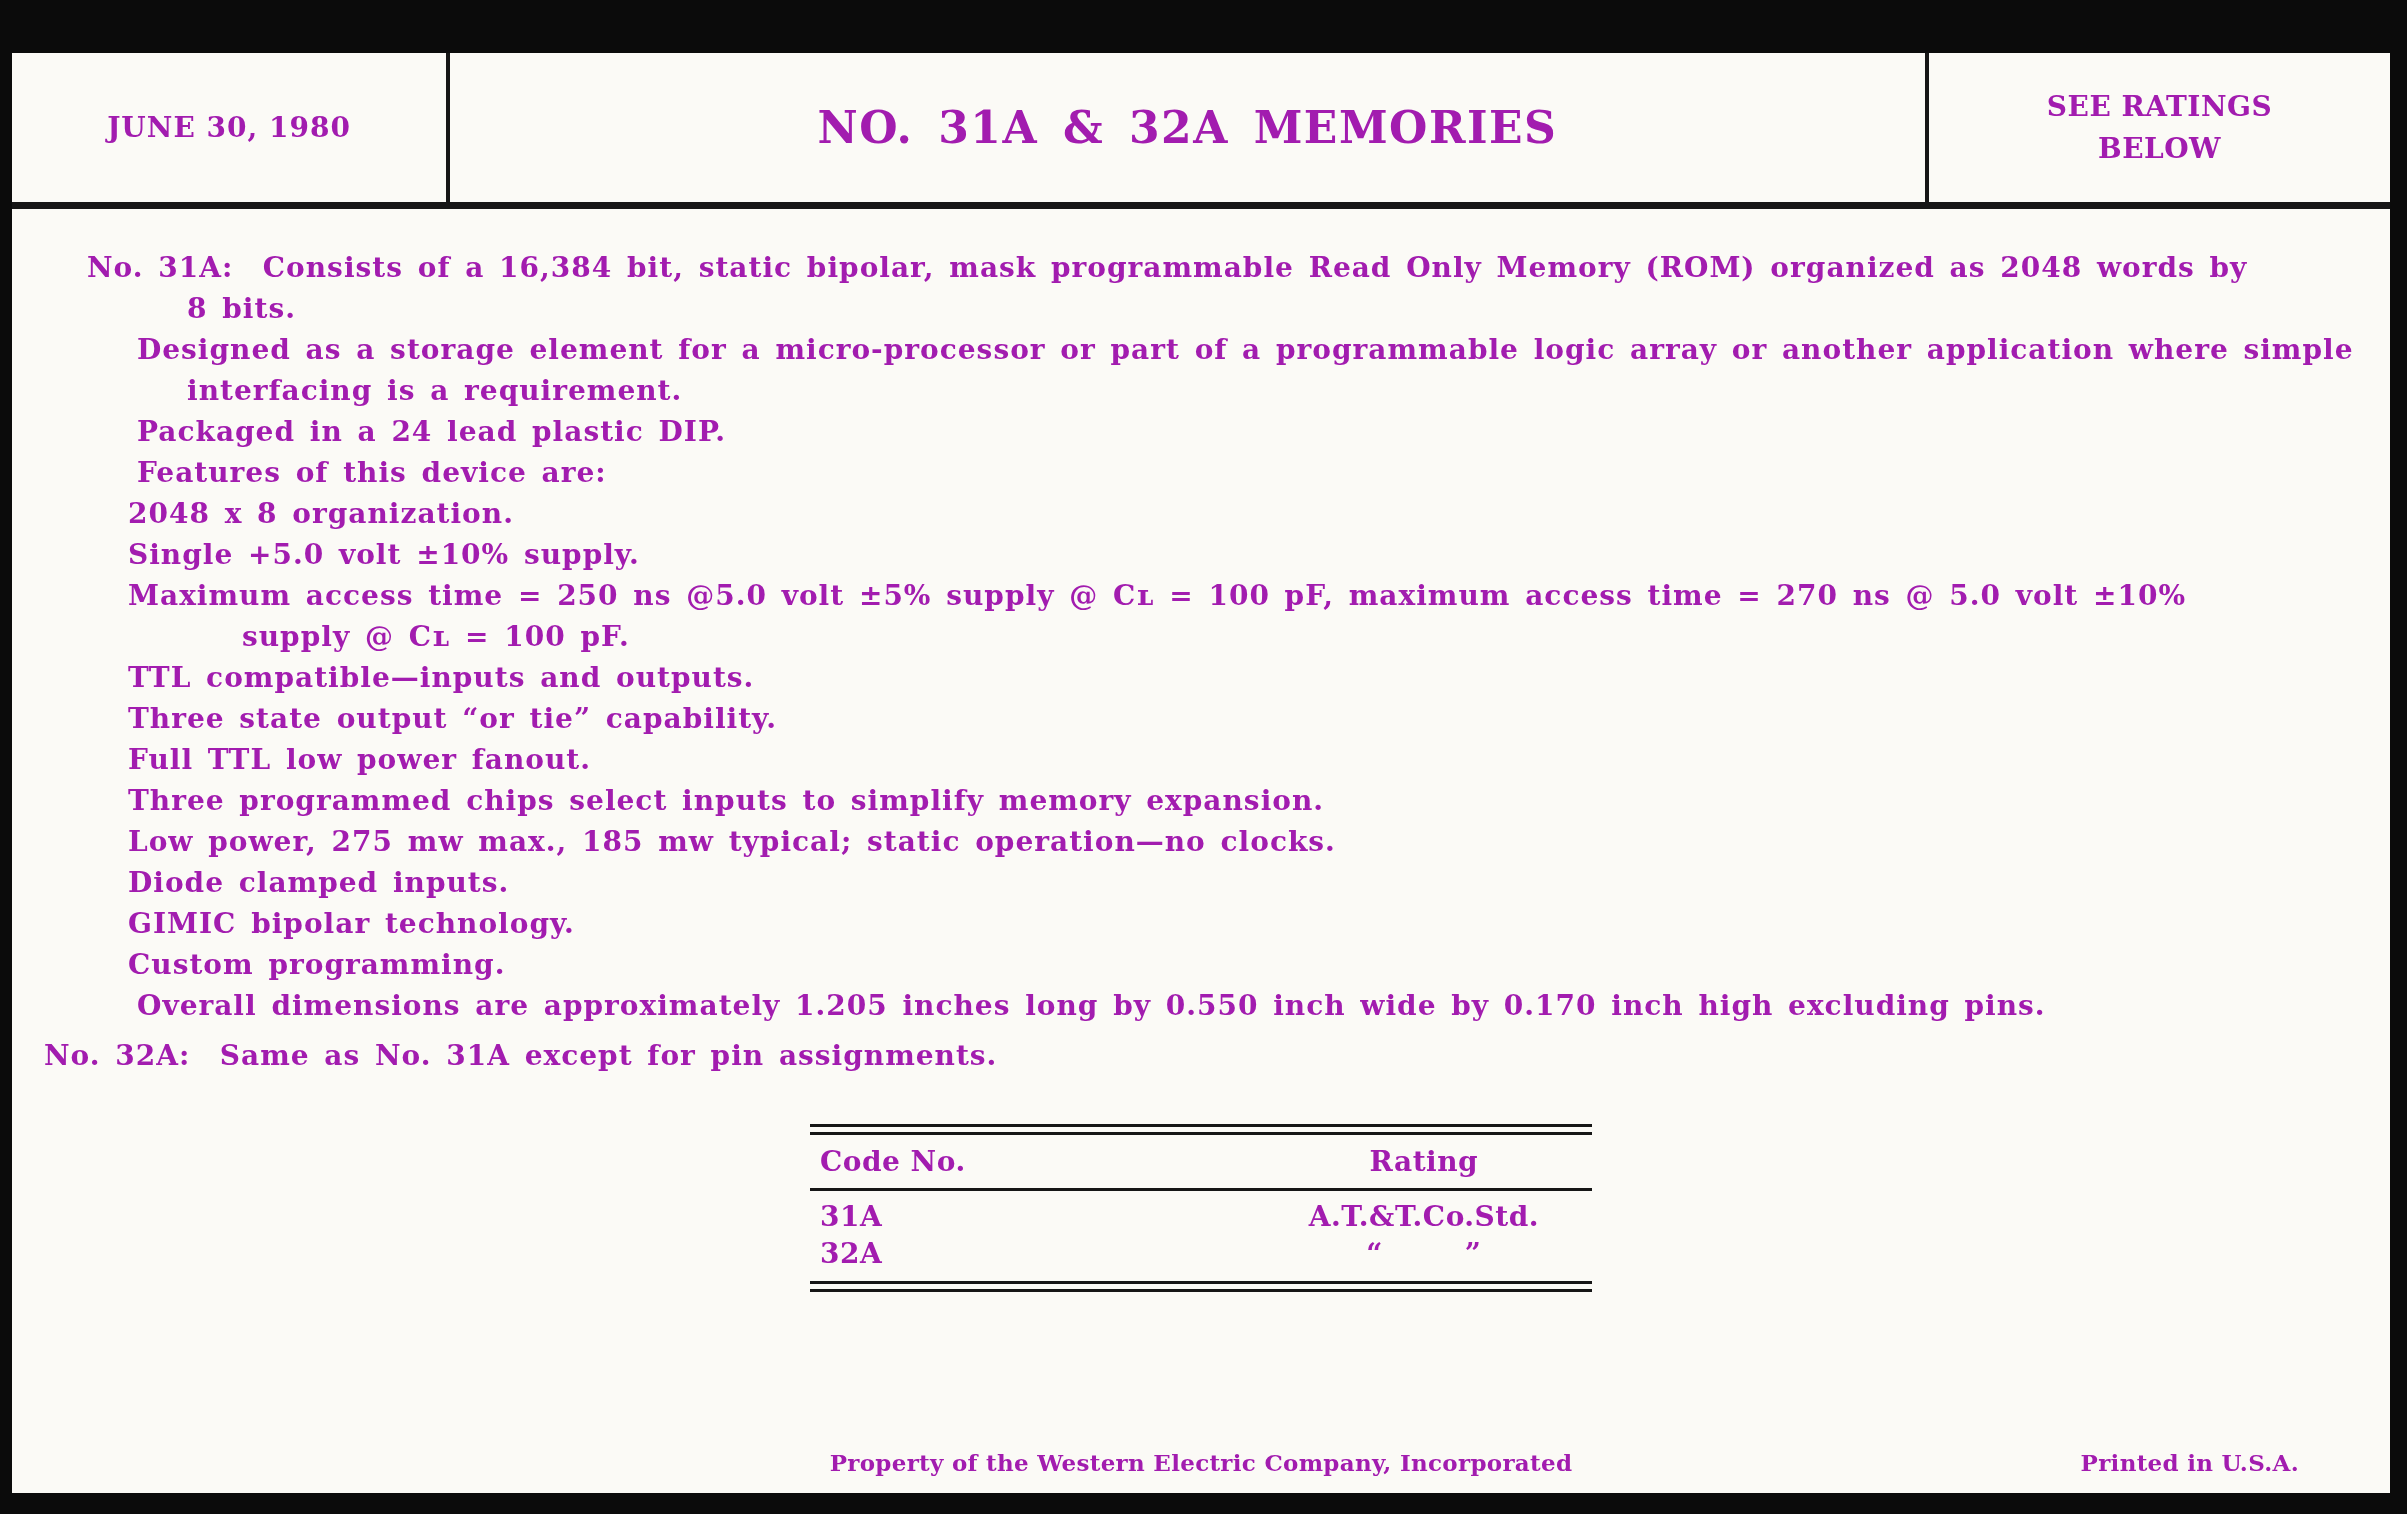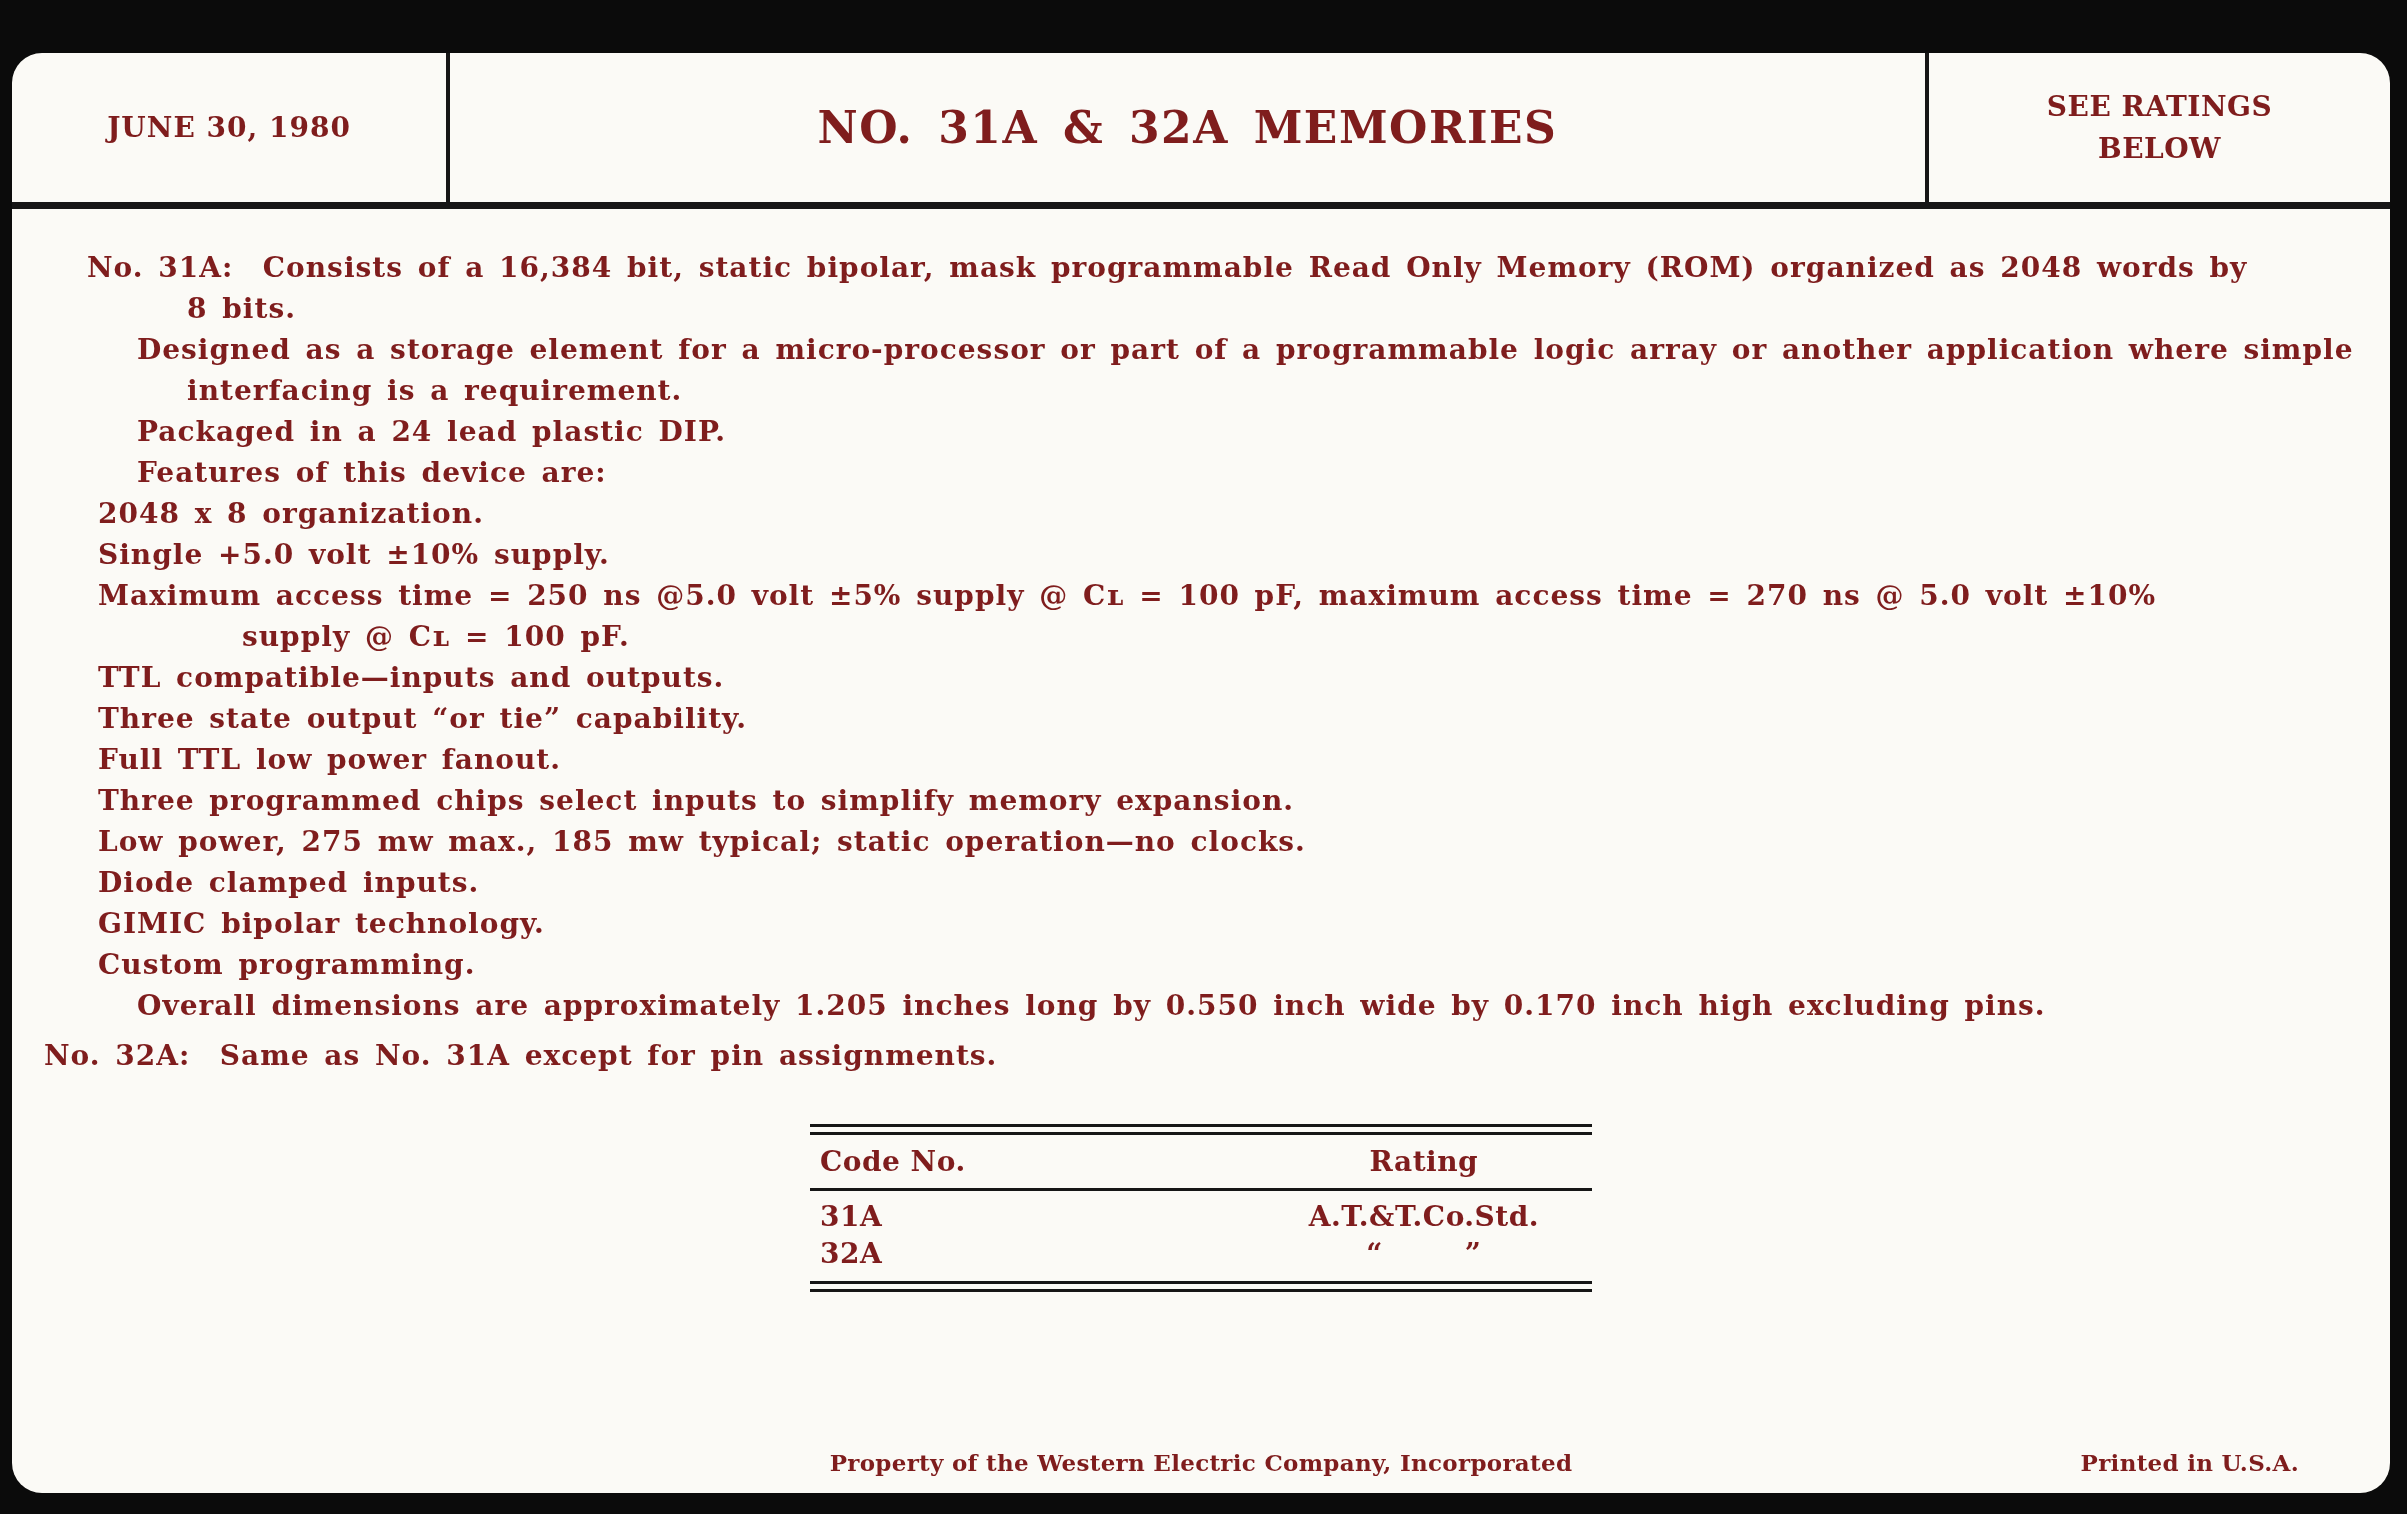--- a/index.html
+++ b/index.html
@@ -17,23 +17,22 @@
     height: 1515px;
     background: #0b0b0b;
   }
   .page {
     position: absolute;
     top: 53px;
     left: 12px;
     right: 18px;
     bottom: 22px;
     background: #fbfaf6;
-    color: #7f1d1d;
+    color: #a21caf;
     font-weight: bold;
-    border-radius: 30px;
   }
   
   .hdr {
     display: flex;
     height: 149px;
     align-items: stretch;
   }
   .hdr-cell {
     display: flex;
     align-items: center;
@@ -70,21 +69,21 @@
     letter-spacing: 1px;
     word-spacing: 4px;
   }
   .line {
     line-height: 41px;
     white-space: nowrap;
   }
   .in0  { padding-left: 75px;  }
   .in0c { padding-left: 175px; }
   .in1  { padding-left: 125px; }
-  .in2  { padding-left: 86px; }
+  .in2  { padding-left: 116px; }
   .in2c { padding-left: 230px; }
   .gap-before { margin-top: 9px; padding-left: 32px; }
   
   .ratings-table {
     width: 782px;
     margin: 48px auto 0 auto;
     font-size: 28px;
     letter-spacing: 0.5px;
   }
   .dbl-rule {

